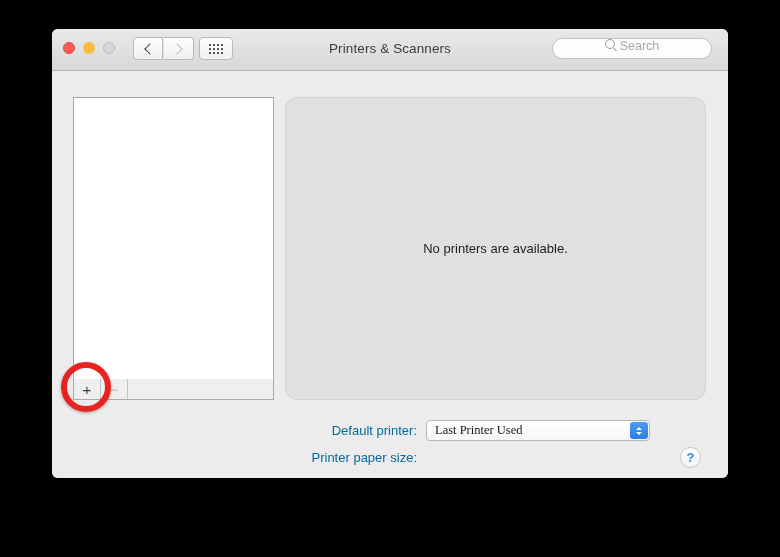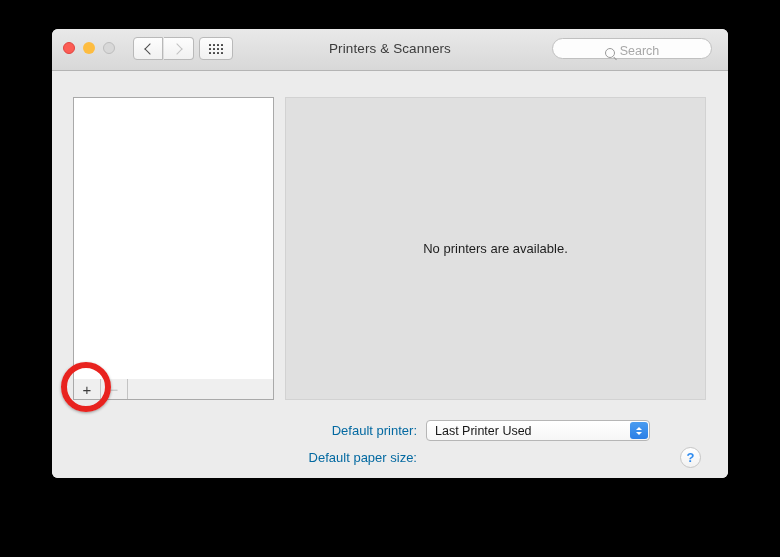--- a/index.html
+++ b/index.html
@@ -113,21 +113,21 @@
     position: absolute;
     right: 16px;
     top: 9px;
     width: 160px;
     height: 21px;
     background: #fdfdfd;
     border: 1px solid #c0c0c0;
     border-radius: 11px;
     box-sizing: border-box;
     display: flex;
-    align-items: flex-end;
+    align-items: flex-start;
     justify-content: center;
     gap: 5px;
   }
   .mag {
     width: 8px; height: 8px;
     border: 1.3px solid #9a9a9a;
     border-radius: 50%;
     position: relative;
     display: inline-block;
   }
@@ -187,21 +187,21 @@
 
   
   .detail-panel {
     position: absolute;
     left: 233px;
     top: 26px;
     width: 421px;
     height: 303px;
     background: #e0e0e0;
     border: 1px solid #d2d2d2;
-    border-radius: 0;
+    border-radius: 12px;
     box-sizing: border-box;
     display: flex;
     align-items: center;
     justify-content: center;
   }
   .empty-msg {
     text-align: center;
     font-size: 13px;
     color: #1d1d1d;
     line-height: 17px;
@@ -227,20 +227,21 @@
   .popup {
     position: relative;
     width: 224px;
     height: 21px;
     background: linear-gradient(to bottom, #ffffff, #f6f6f6);
     border: 1px solid #b6b6b6;
     border-radius: 4px;
     box-sizing: border-box;
     display: flex;
     align-items: center;
+    font-family: Liberation Serif, serif;
   }
   .popup-value {
     font-size: 12.5px;
     color: #171717;
     padding-left: 8px;
   }
   .stepper {
     position: absolute;
     right: 1px;
     top: 1px;
@@ -363,20 +364,20 @@
       <div class="popup">
         <span class="popup-value">Last Printer Used</span>
         <span class="stepper">
           <i class="st-arrow st-up"></i>
           <i class="st-arrow st-down"></i>
         </span>
       </div>
     </div>
 
     <div class="form-row row-paper-size">
-      <div class="form-label">Default paper size:</div>
+      <div class="form-label">Printer paper size:</div>
     </div>
 
     <div class="help-btn">?</div>
 
     <div class="annotation-ring"></div>
   </div>
 </div>
 
 </body></html>

